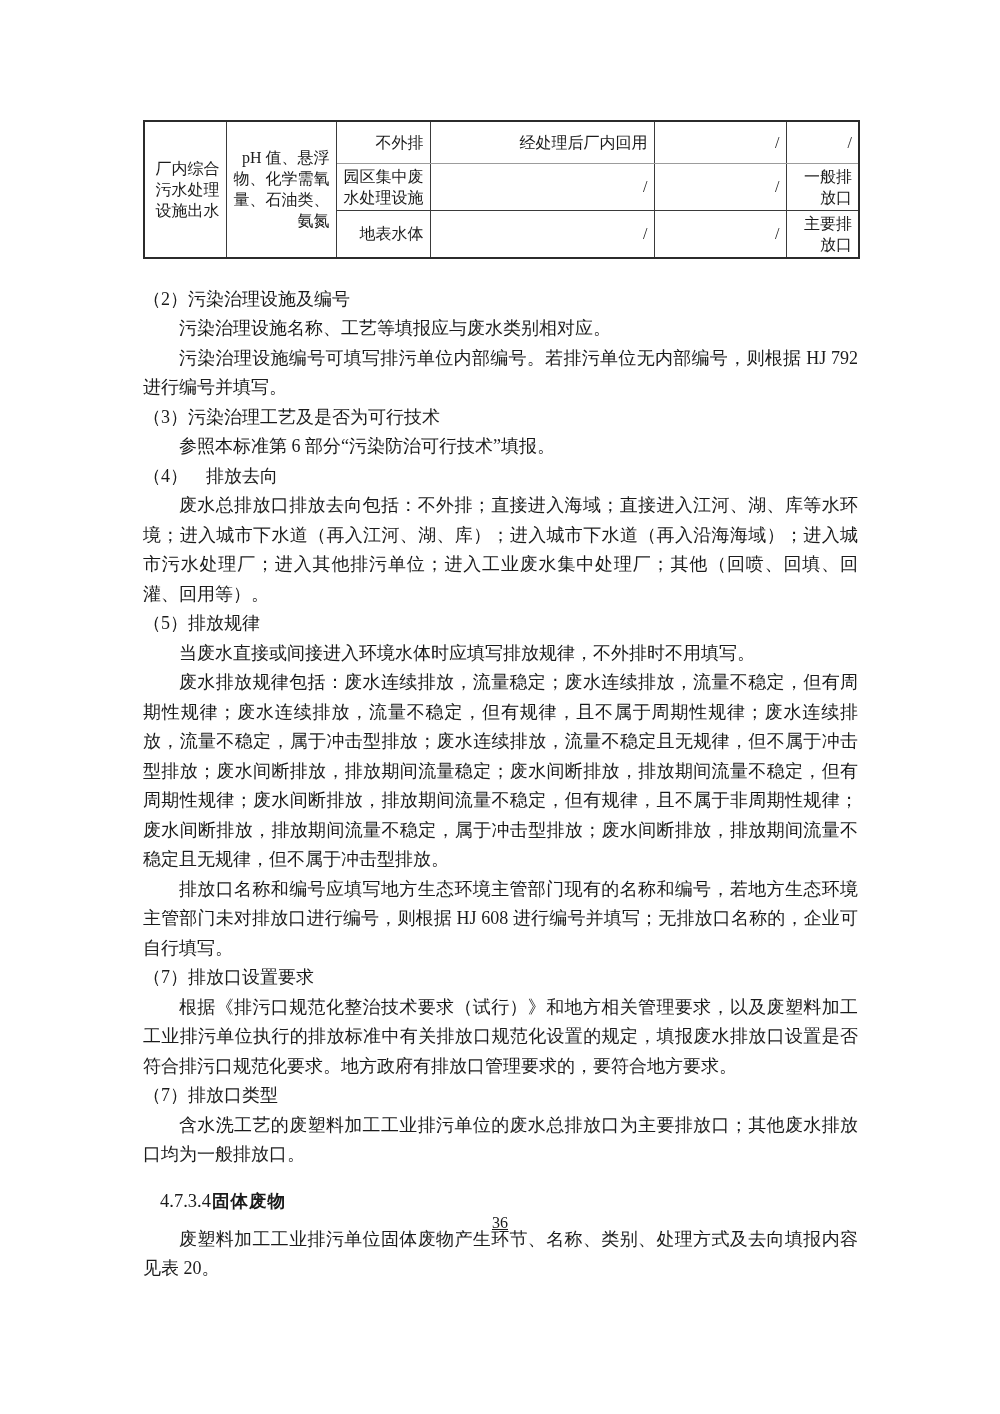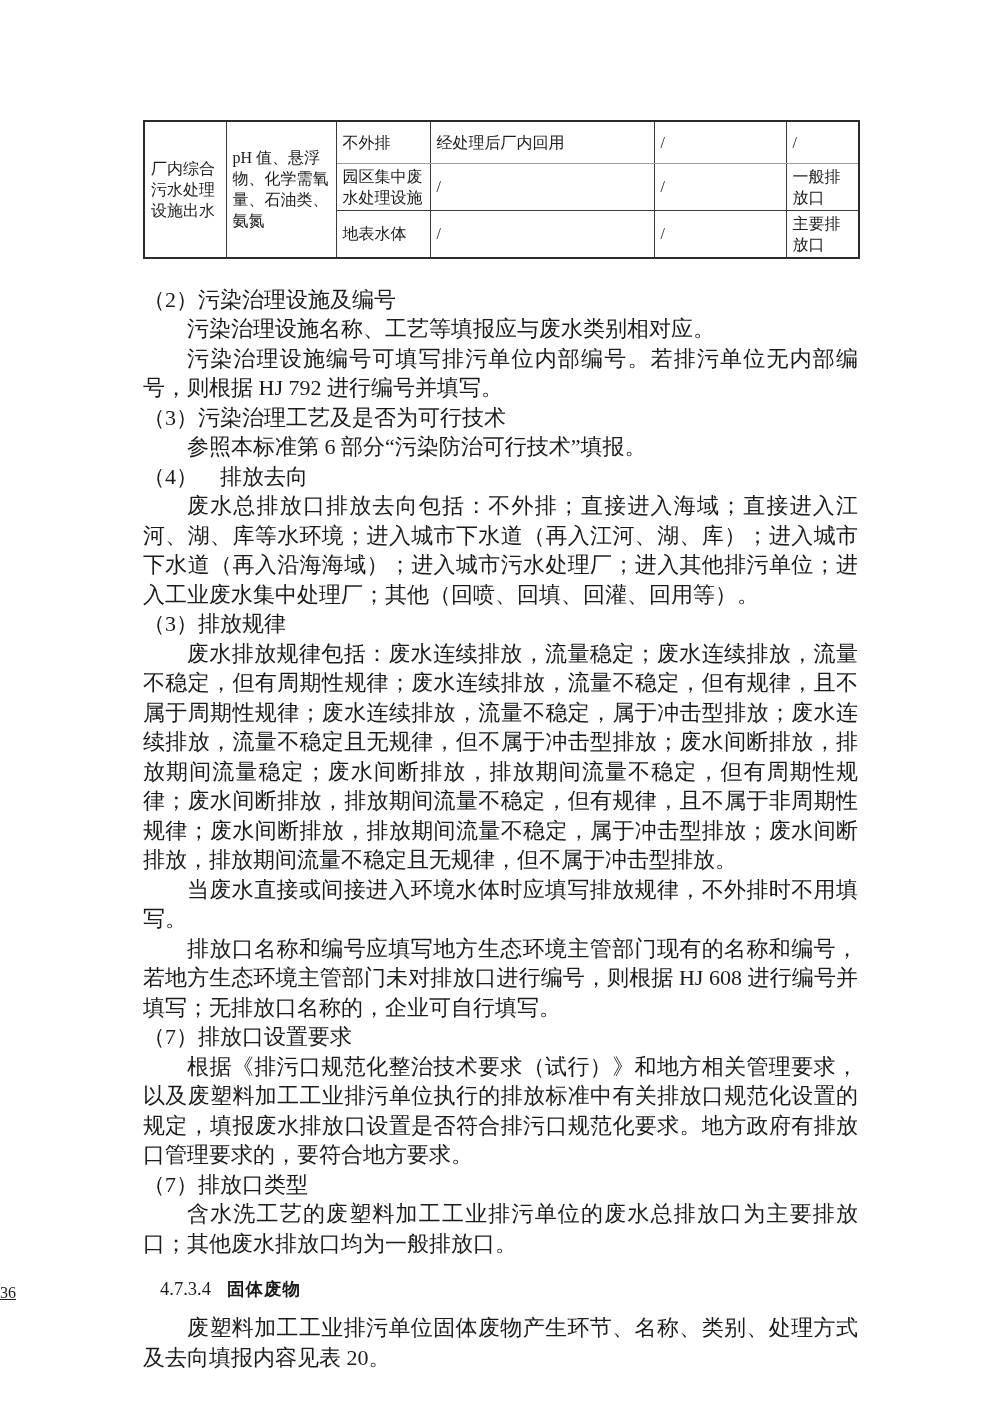--- a/index.html
+++ b/index.html
@@ -17,65 +17,65 @@
   table.outlet{
     border-collapse:collapse;
     table-layout:fixed;
     width:715px;
     border:2px solid #2b2b2b;
   }
   table.outlet td{
     border:1px solid #3a3a3a;
     font-size:16px;
     line-height:21px;
-    text-align:left;
+    text-align:right;
     vertical-align:middle;
     padding:2px 6px;
     word-break:break-all;
   }
   tr.r1{height:42px}
   tr.r2{height:45px}
   tr.r3{height:43px}
   td.cell-left{text-align:left;padding-left:10px;margin-left:11px;}
   td.cat{border-right-color:#9c9c9c;}
   tr.r1 td{border-bottom-color:#9c9c9c;}
 
   
   .text{margin-top:26px;}
   .text p{
     margin:0;
-    font-size:22px;
+    font-size:18px;
     line-height:29.5px;
     text-align:justify;
   }
   p.body{text-indent:2em;}
   p.item{text-indent:0;}
 
   
   .heading{
     margin:16px 0 9px 0;
     padding-left:17px;
     font-size:18.5px;
     line-height:30px;
     font-weight:normal;
   }
   .heading .num{font-family:"Liberation Serif","DejaVu Serif",serif;}
   .heading .title{
     font-weight:bold;
     font-family:"DejaVu Sans","Liberation Sans",sans-serif;
     font-size:17.5px;
-    margin-left:16px;
+    margin-left:1px;
     letter-spacing:1px;
   }
 
   
   .pageno{
     position:absolute;
-    top:1284px;left:0;width:100%;
-    text-align:left;
+    top:1214px;left:0;width:100%;
+    text-align:center;
     font-size:16px;
     text-decoration:underline;
   }
 </style>
 </head>
 <body>
 
 <div class="page">
 
   <div class="content">
@@ -114,23 +114,23 @@
       </table>
 
     <div class="text">
       <p class="item">（2）污染治理设施及编号</p>
       <p class="body">污染治理设施名称、工艺等填报应与废水类别相对应。</p>
       <p class="body">污染治理设施编号可填写排污单位内部编号。若排污单位无内部编号，则根据 HJ 792 进行编号并填写。</p>
       <p class="item">（3）污染治理工艺及是否为可行技术</p>
       <p class="body">参照本标准第 6 部分“污染防治可行技术”填报。</p>
       <p class="item">（4）　排放去向</p>
       <p class="body">废水总排放口排放去向包括：不外排；直接进入海域；直接进入江河、湖、库等水环境；进入城市下水道（再入江河、湖、库）；进入城市下水道（再入沿海海域）；进入城市污水处理厂；进入其他排污单位；进入工业废水集中处理厂；其他（回喷、回填、回灌、回用等）。</p>
-      <p class="item">（3）排放规律</p>
+      <p class="item">（5）排放规律</p>
+      <p class="body">当废水直接或间接进入环境水体时应填写排放规律，不外排时不用填写。</p>
       <p class="body">废水排放规律包括：废水连续排放，流量稳定；废水连续排放，流量不稳定，但有周期性规律；废水连续排放，流量不稳定，但有规律，且不属于周期性规律；废水连续排放，流量不稳定，属于冲击型排放；废水连续排放，流量不稳定且无规律，但不属于冲击型排放；废水间断排放，排放期间流量稳定；废水间断排放，排放期间流量不稳定，但有周期性规律；废水间断排放，排放期间流量不稳定，但有规律，且不属于非周期性规律；废水间断排放，排放期间流量不稳定，属于冲击型排放；废水间断排放，排放期间流量不稳定且无规律，但不属于冲击型排放。</p>
-      <p class="body">当废水直接或间接进入环境水体时应填写排放规律，不外排时不用填写。</p>
       <p class="body">排放口名称和编号应填写地方生态环境主管部门现有的名称和编号，若地方生态环境主管部门未对排放口进行编号，则根据 HJ 608 进行编号并填写；无排放口名称的，企业可自行填写。</p>
       <p class="item">（7）排放口设置要求</p>
       <p class="body">根据《排污口规范化整治技术要求（试行）》和地方相关管理要求，以及废塑料加工工业排污单位执行的排放标准中有关排放口规范化设置的规定，填报废水排放口设置是否符合排污口规范化要求。地方政府有排放口管理要求的，要符合地方要求。</p>
       <p class="item">（7）排放口类型</p>
       <p class="body">含水洗工艺的废塑料加工工业排污单位的废水总排放口为主要排放口；其他废水排放口均为一般排放口。</p>
 
       <h3 class="heading"><span class="num">4.7.3.4</span><span class="title">固体废物</span></h3>
 
       <p class="body">废塑料加工工业排污单位固体废物产生环节、名称、类别、处理方式及去向填报内容见表 20。</p>
     </div>

